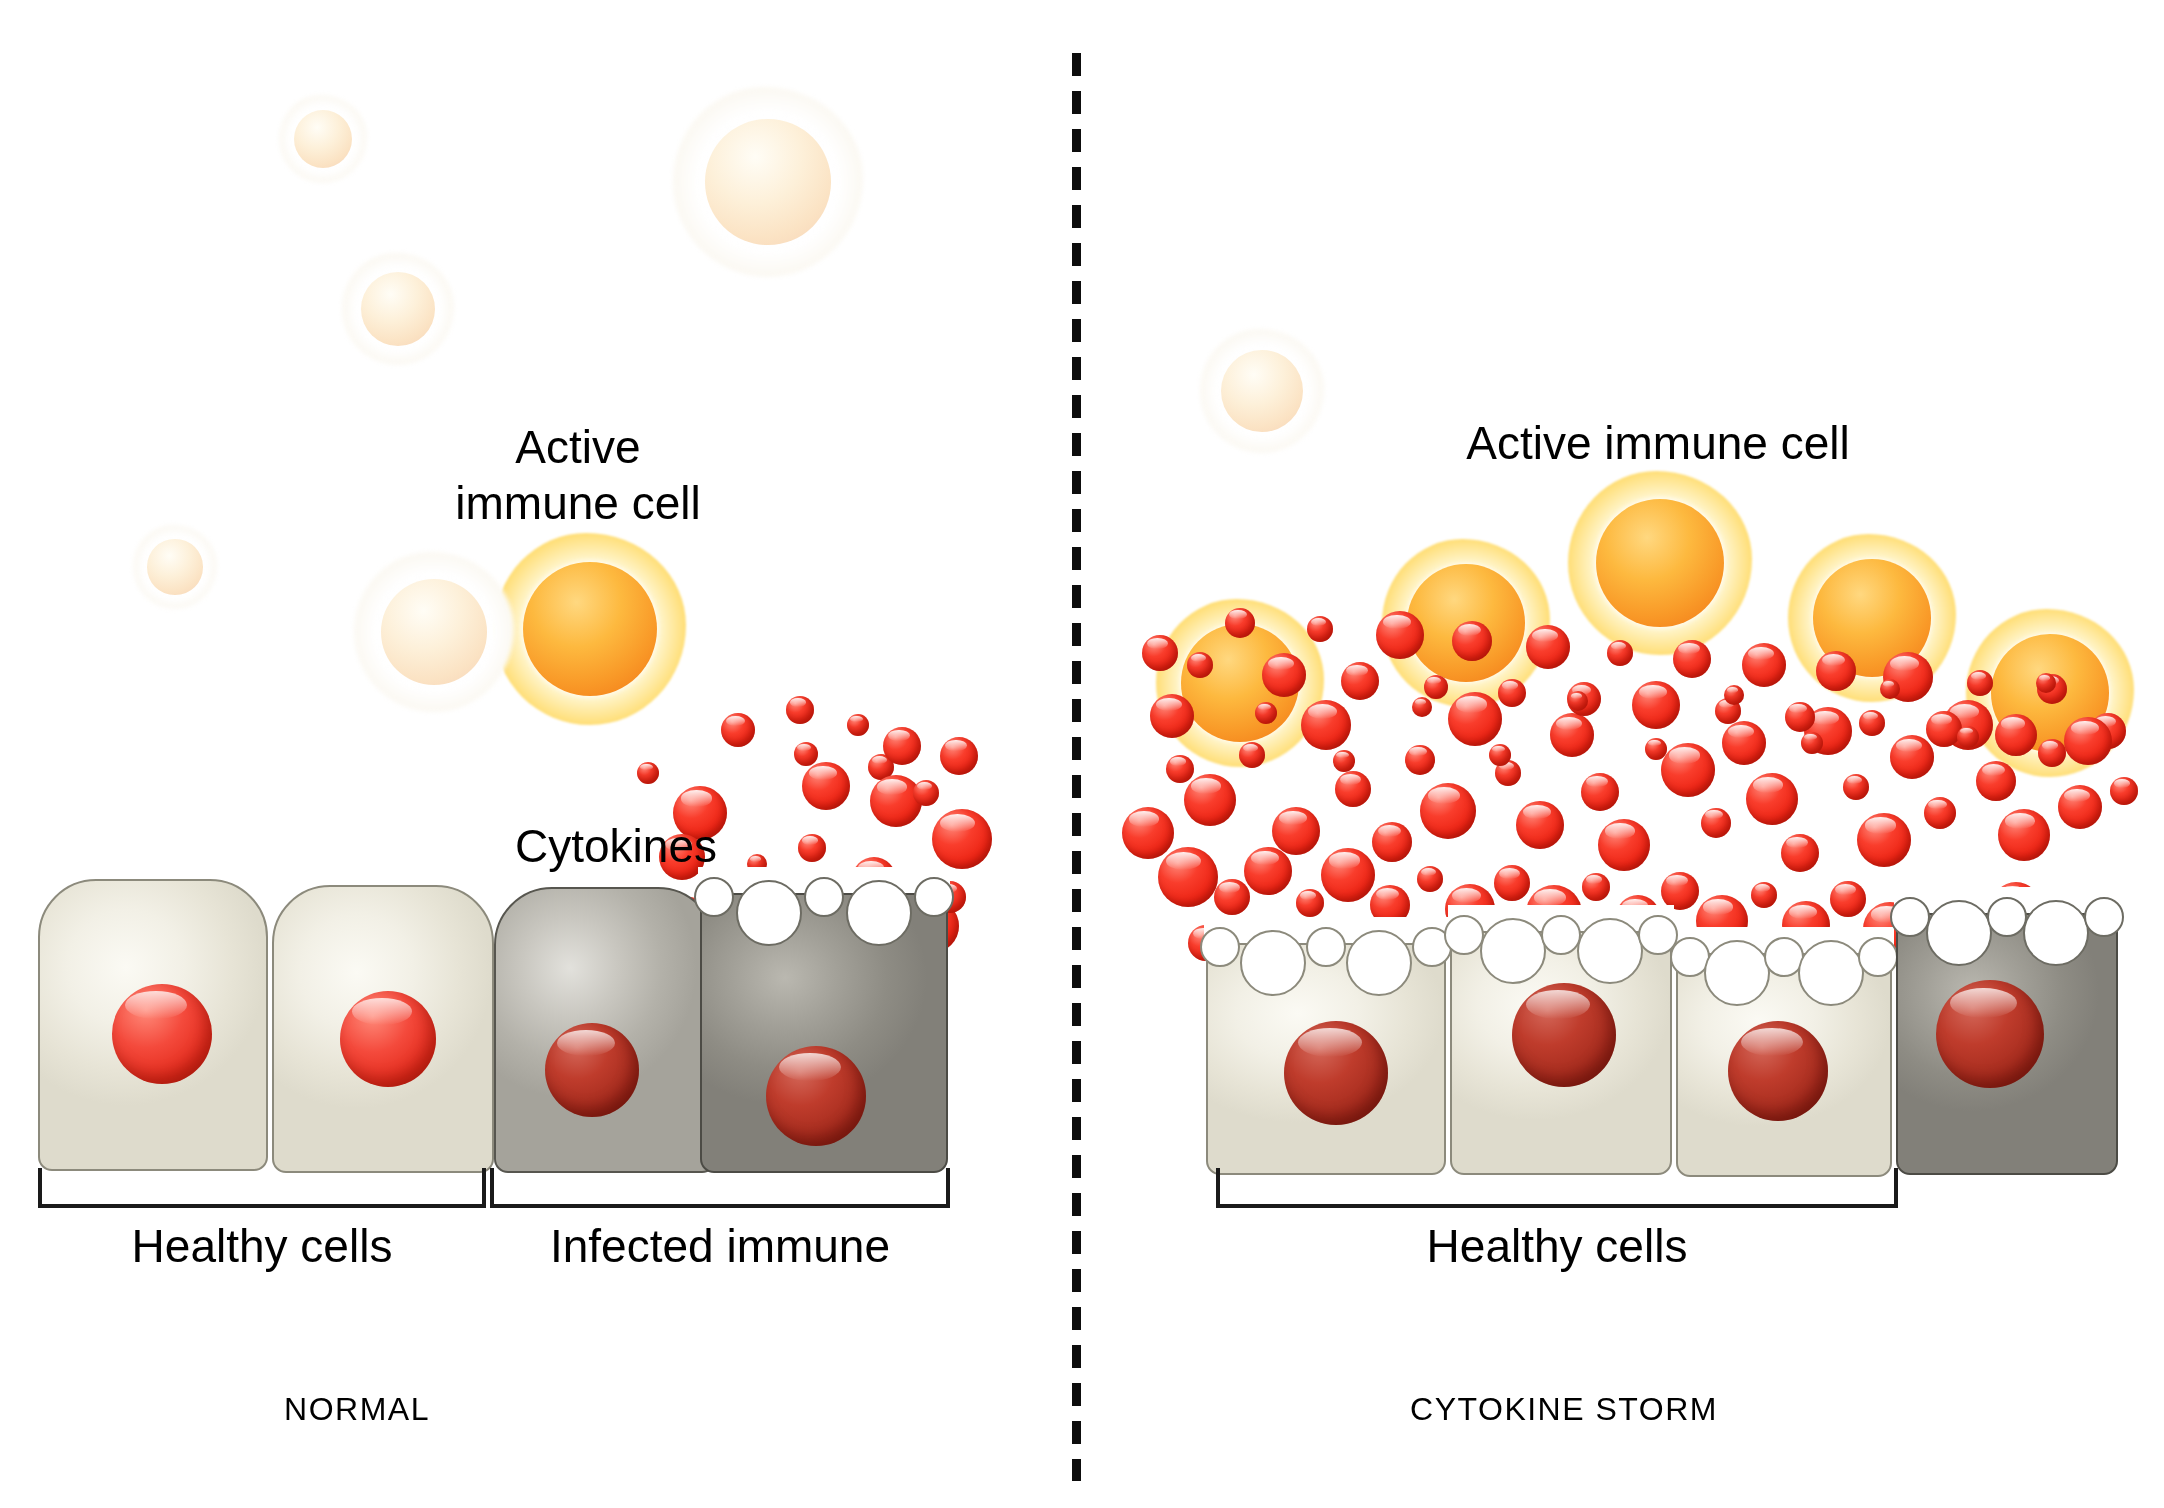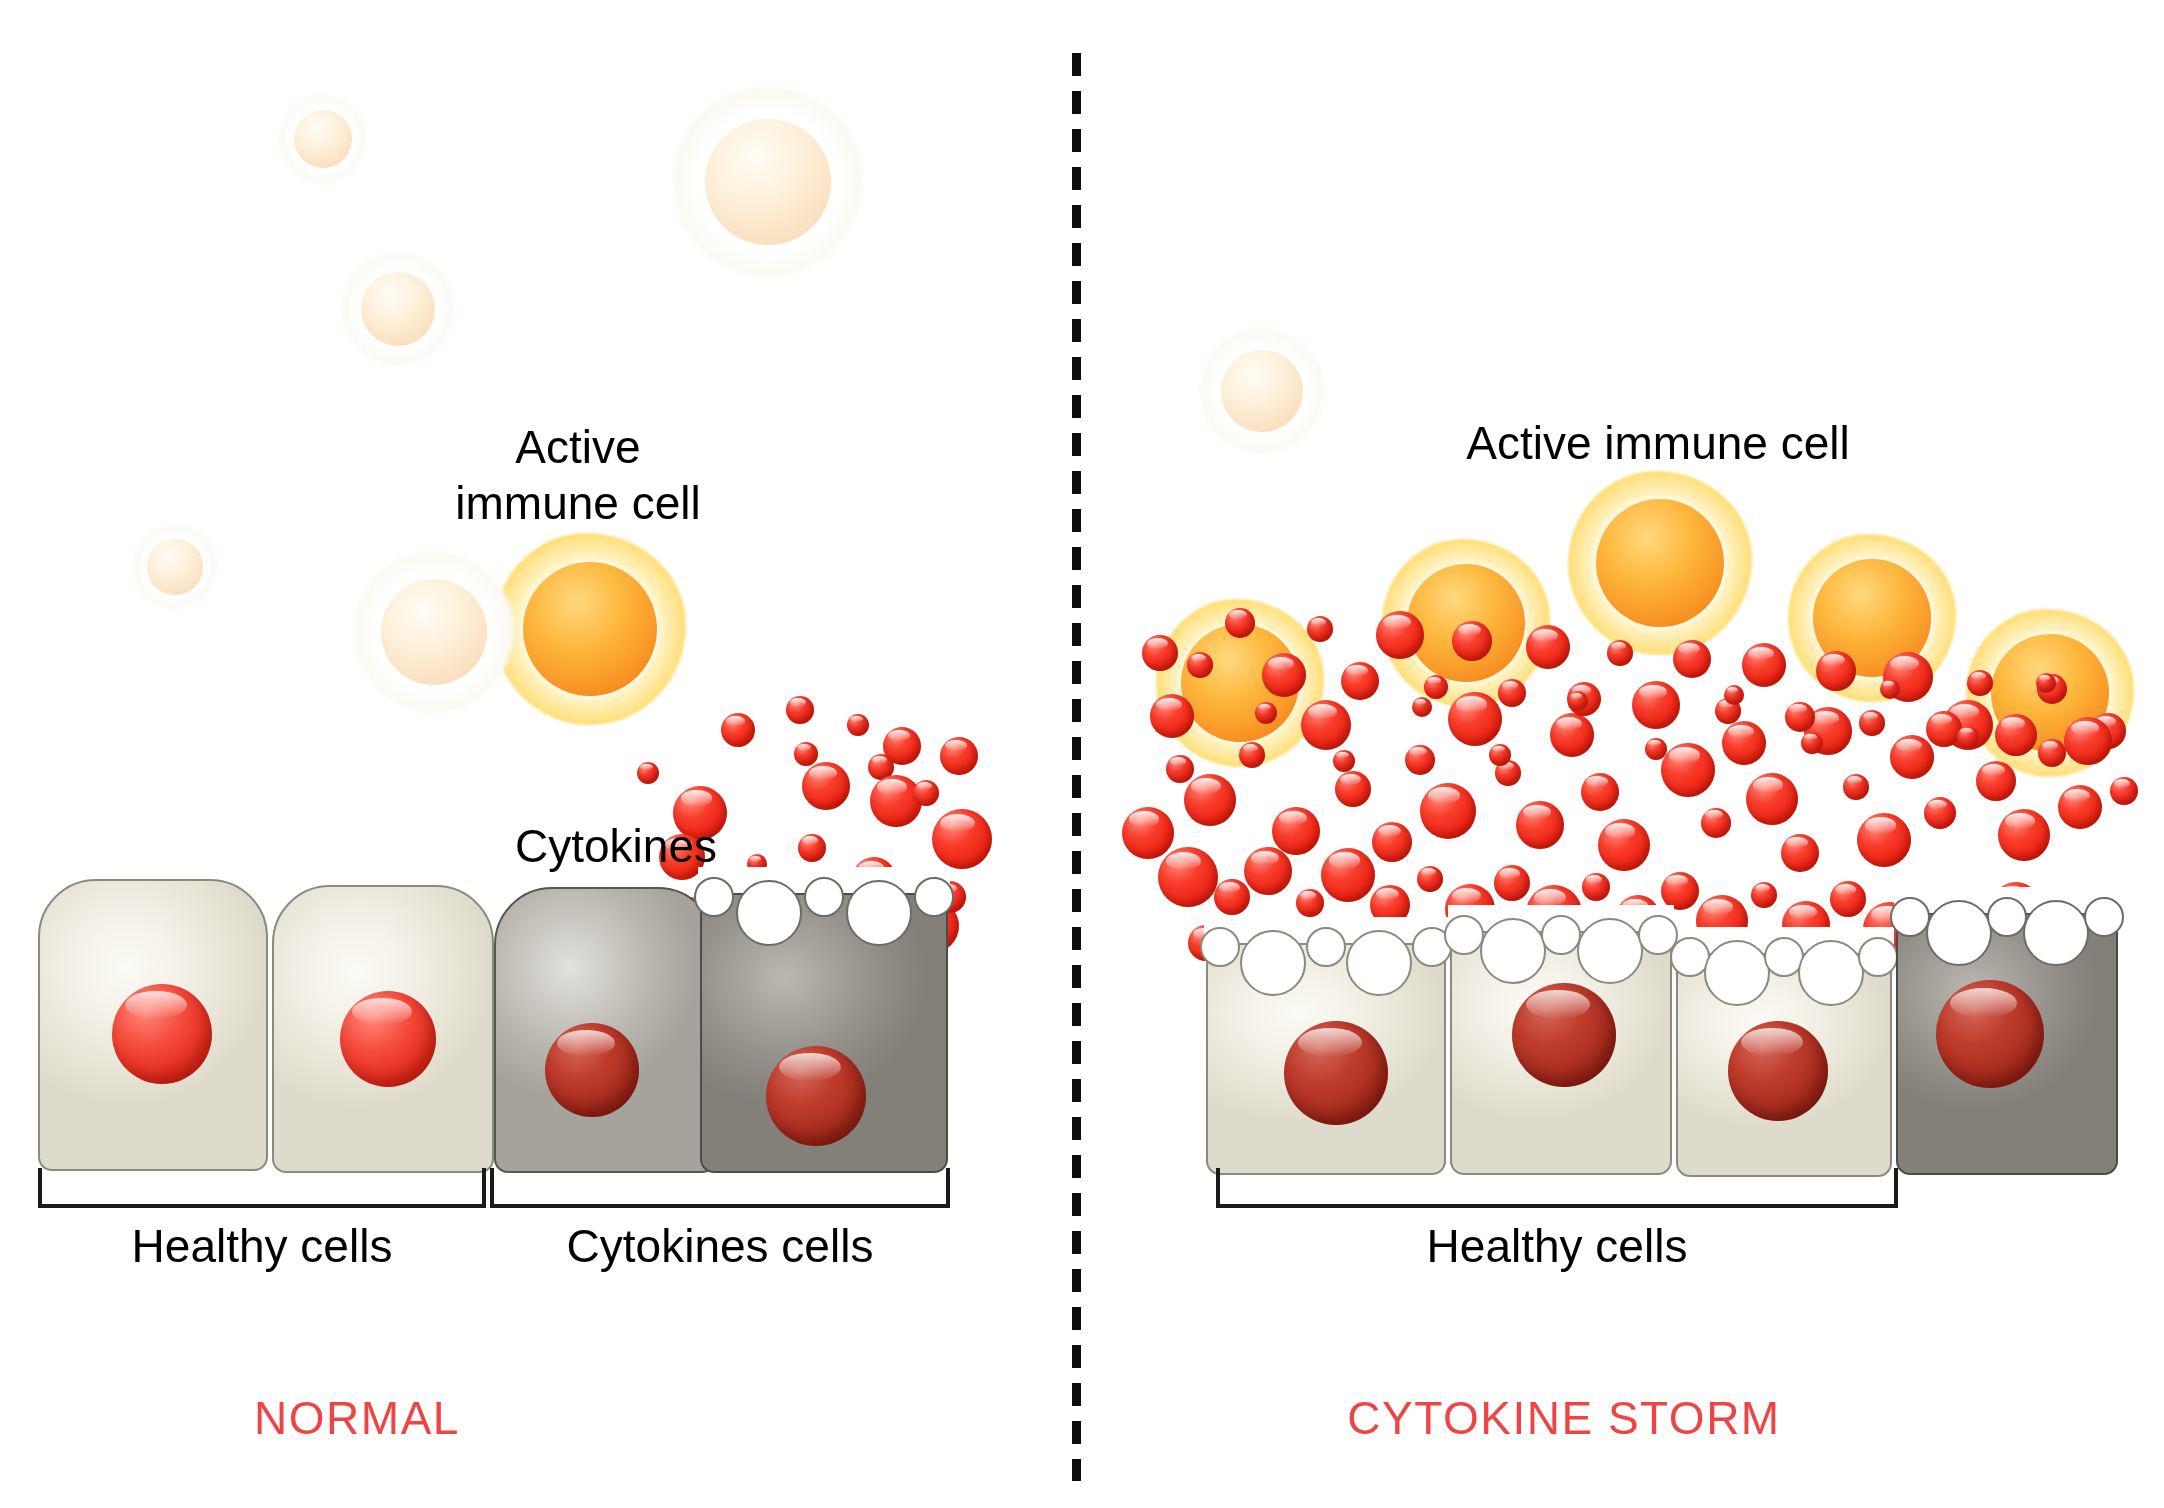--- a/index.html
+++ b/index.html
@@ -37,22 +37,22 @@
     color:#000000;
     font-size:46px;
     line-height:56px;
     letter-spacing:0px;
     white-space:pre;
     text-align:center;
   }
   .lbl.center{transform:translateX(-50%);}
   .panel-title{
     position:absolute;
-    color:#ef4444;
-    font-size:46px;
+    color:#000000;
+    font-size:32px;
     letter-spacing:1.5px;
     white-space:pre;
     transform:translateX(-50%);
   }
 
   
   .bracket{
     position:absolute;
     border-left:4px solid #1a1a1a;
     border-right:4px solid #1a1a1a;
@@ -294,21 +294,21 @@
 
     <div class="lbl center" style="left:578px; top:406px;">Active
 immune cell</div>
 
     <div class="lbl center" style="left:616px; top:805px;">Cytokines</div>
 
     <div class="bracket" style="left:38px; top:1155px; width:448px; height:40px;"></div>
     <div class="lbl center" style="left:262px; top:1205px;">Healthy cells</div>
 
     <div class="bracket" style="left:490px; top:1155px; width:460px; height:40px;"></div>
-    <div class="lbl center" style="left:720px; top:1205px;">Cytokines cells</div>
+    <div class="lbl center" style="left:720px; top:1205px;">Infected immune</div>
 
     <div class="panel-title" style="left:357px; top:1378px;">NORMAL</div>
   </div>
 
   <div>
 
     <div id="right-immune">
         <div class="immune active" style="left: 1156px; top: 586px; width: 168px; height: 168px;">
           <div class="halo"></div>
           <div class="core" style="left: 25.2px; top: 25.2px; width: 117.6px; height: 117.6px;"></div>

